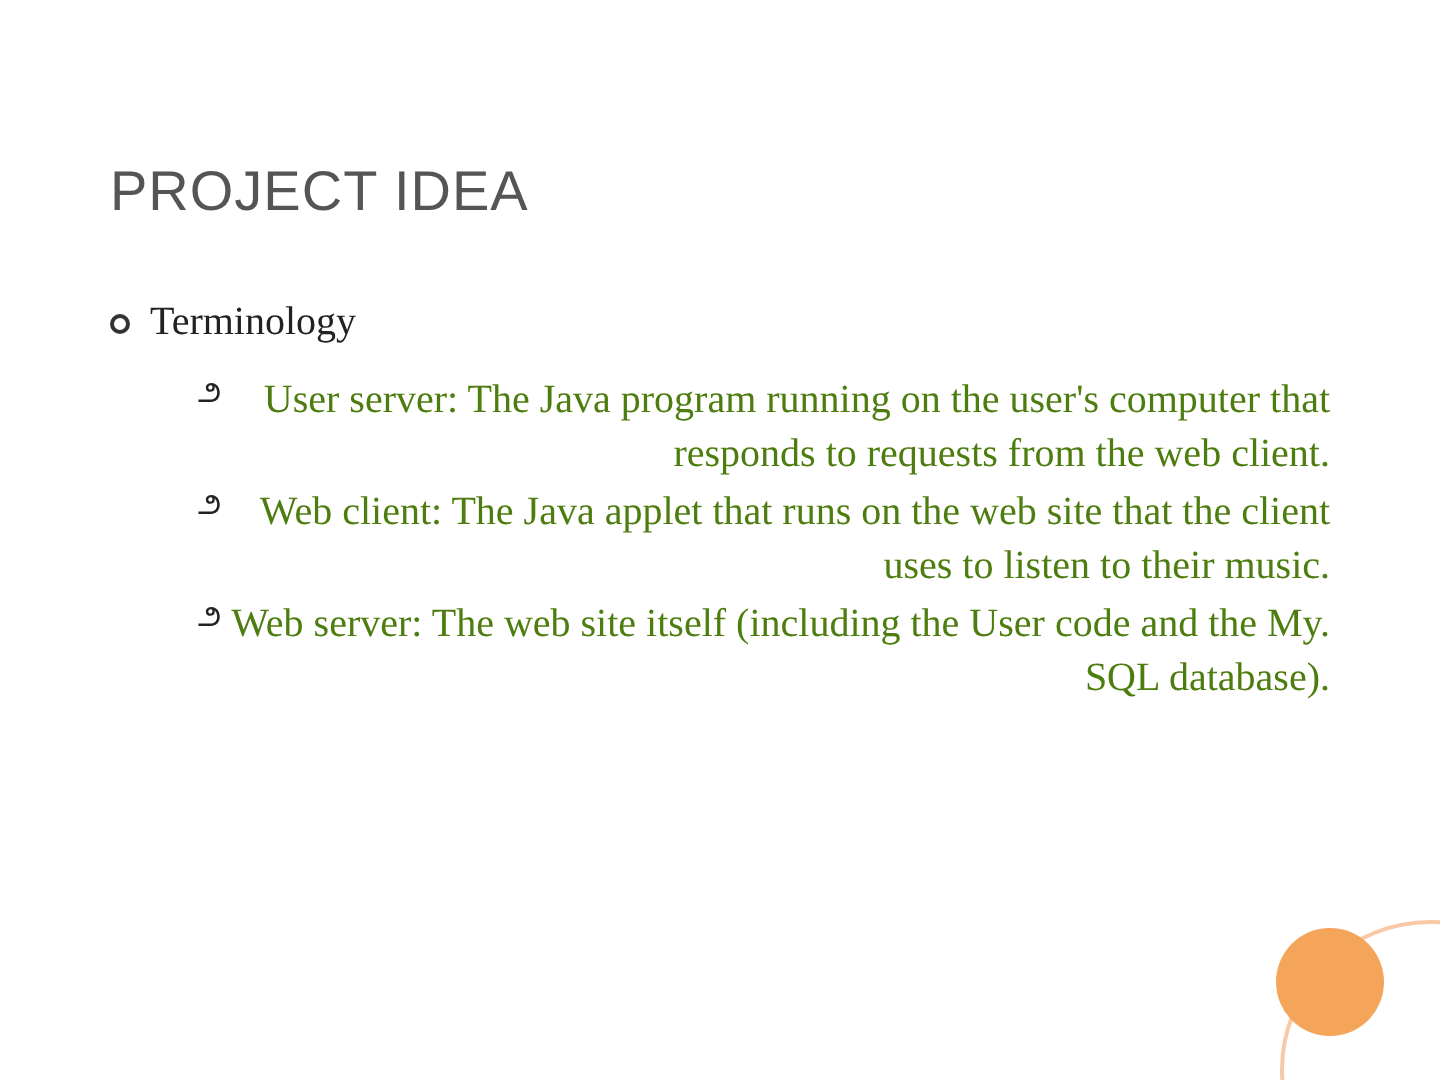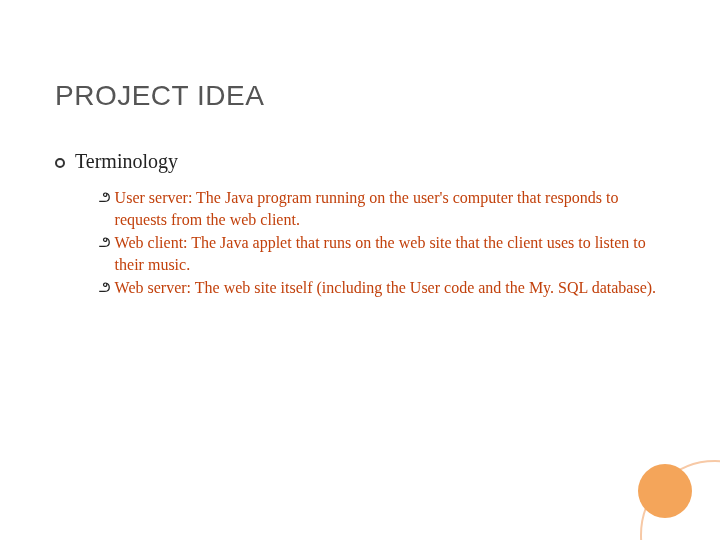--- a/index.html
+++ b/index.html
@@ -58,24 +58,25 @@
   }
   .flourish {
     flex: 0 0 auto;
     font-size: 15px;
     color: #222;
     margin-right: 4px;
     line-height: 1.35;
     font-family: Georgia, serif;
   }
   .sub-text {
-    font-size: 16px;
-    color: #c2410c;
+    font-size: 20px;
+    color: #4d7c0f;
     line-height: 1.35;
     font-family: Georgia, 'Times New Roman', serif;
+    text-align: right;
   }
   .decoration {
     position: absolute;
     right: 0;
     bottom: 0;
     width: 130px;
     height: 100px;
     pointer-events: none;
   }
   .big-circle {

